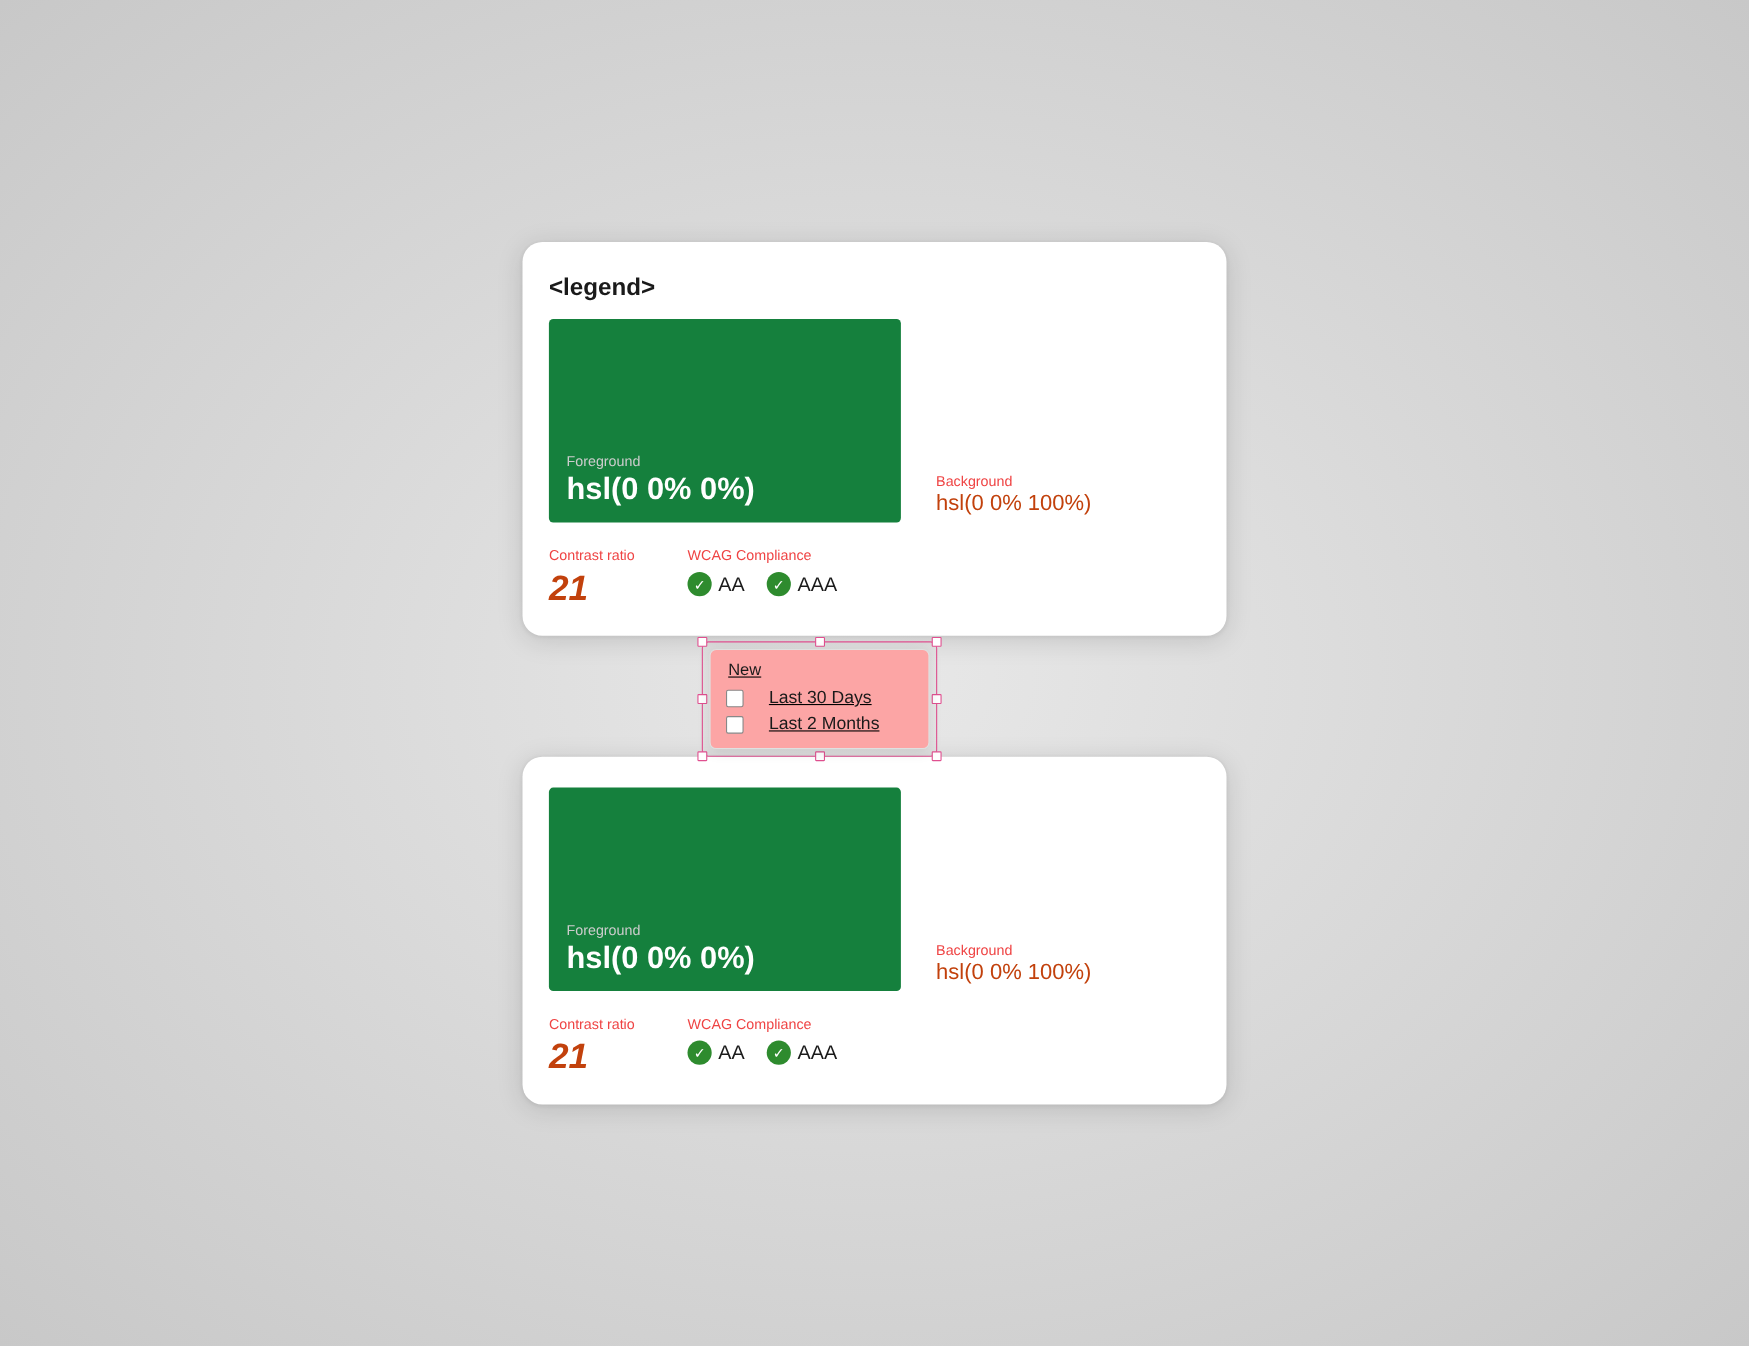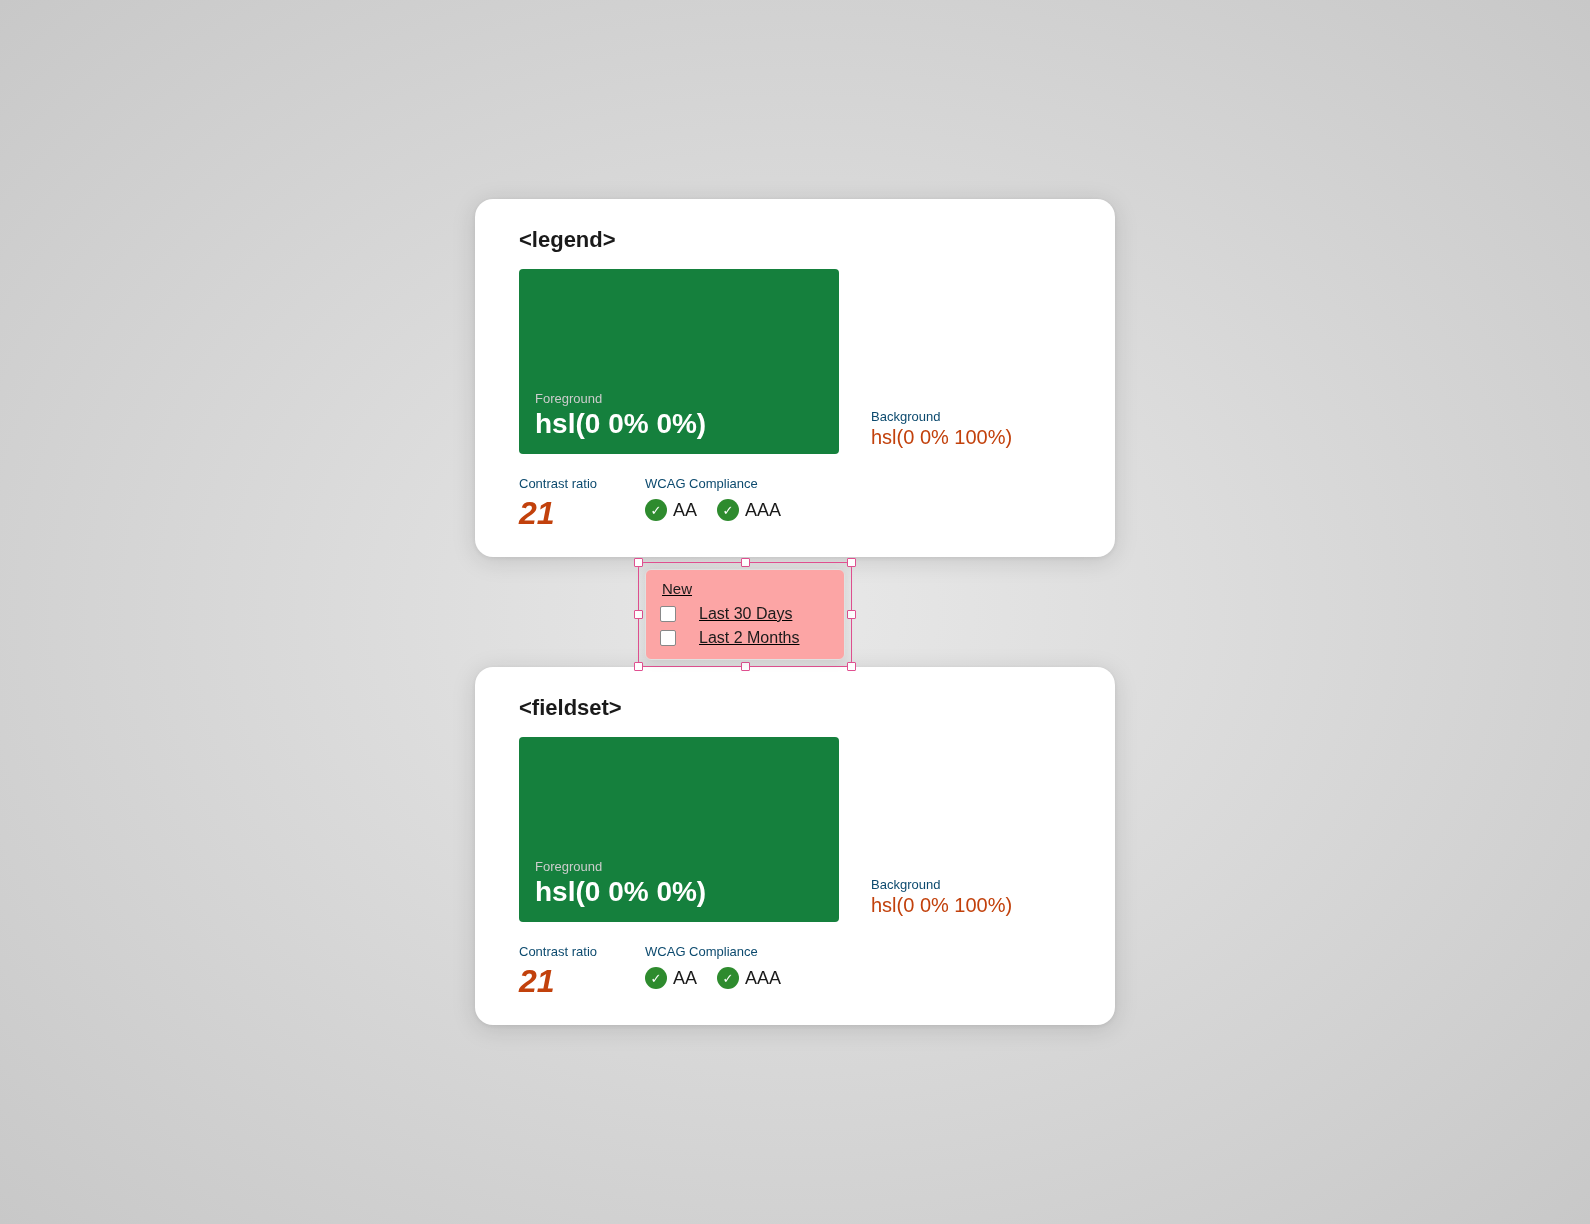--- a/index.html
+++ b/index.html
@@ -23,21 +23,21 @@
       align-items: center;
       gap: 0;
       position: relative;
     }
 
     .card {
       background: #ffffff;
       border-radius: 18px;
       box-shadow: 0 4px 24px rgba(0,0,0,0.13), 0 1px 4px rgba(0,0,0,0.07);
       width: 640px;
-      padding: 28px 32px 28px 44px;
+      padding: 28px 32px 28px 24px;
       position: relative;
     }
 
     .card-title {
       font-size: 22px;
       font-weight: 600;
       color: #1a1a1a;
       margin-bottom: 16px;
     }
 
@@ -65,21 +65,21 @@
       font-weight: 700;
     }
 
     .info-block {
       display: flex;
       flex-direction: column;
     }
 
     .info-label {
       font-size: 13px;
-      color: #0c4a6e;
+      color: #ef4444;
       margin-bottom: 2px;
     }
 
     .info-value {
       font-size: 20px;
       font-weight: 500;
       color: #c2410c;
     }
 
     .info-value.large {
@@ -248,21 +248,20 @@
         </div>
         <div class="checkbox-item">
           <div class="checkbox"></div>
           <span>Last 2 Months</span>
         </div>
       </div>
     </div>
   </div>
 
   <div class="card">
-    <div class="card-title">&lt;fieldset&gt;</div>
     <div class="card-content">
       <div style="display:flex; align-items:flex-start; gap: 32px;">
         <div>
           <div class="preview-box">
             <div class="fg-label">Foreground</div>
             <div class="fg-value">hsl(0 0% 0%)</div>
           </div>
         </div>
         <div style="padding-top: 140px;">
           <div class="info-block">

